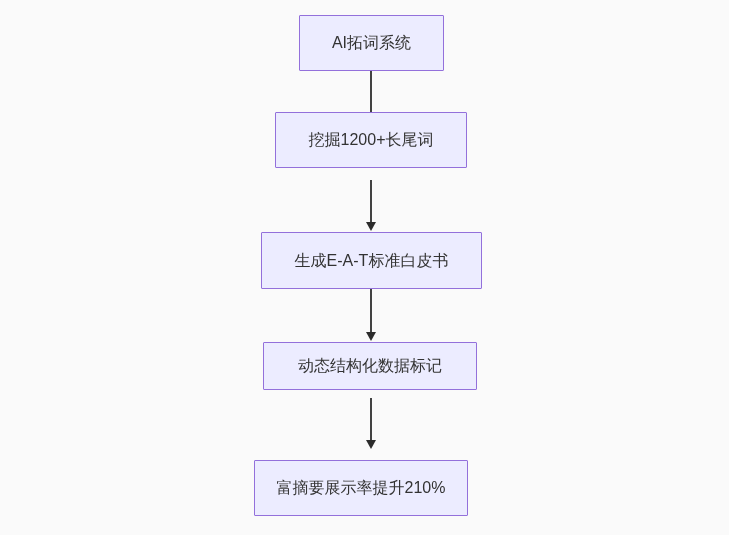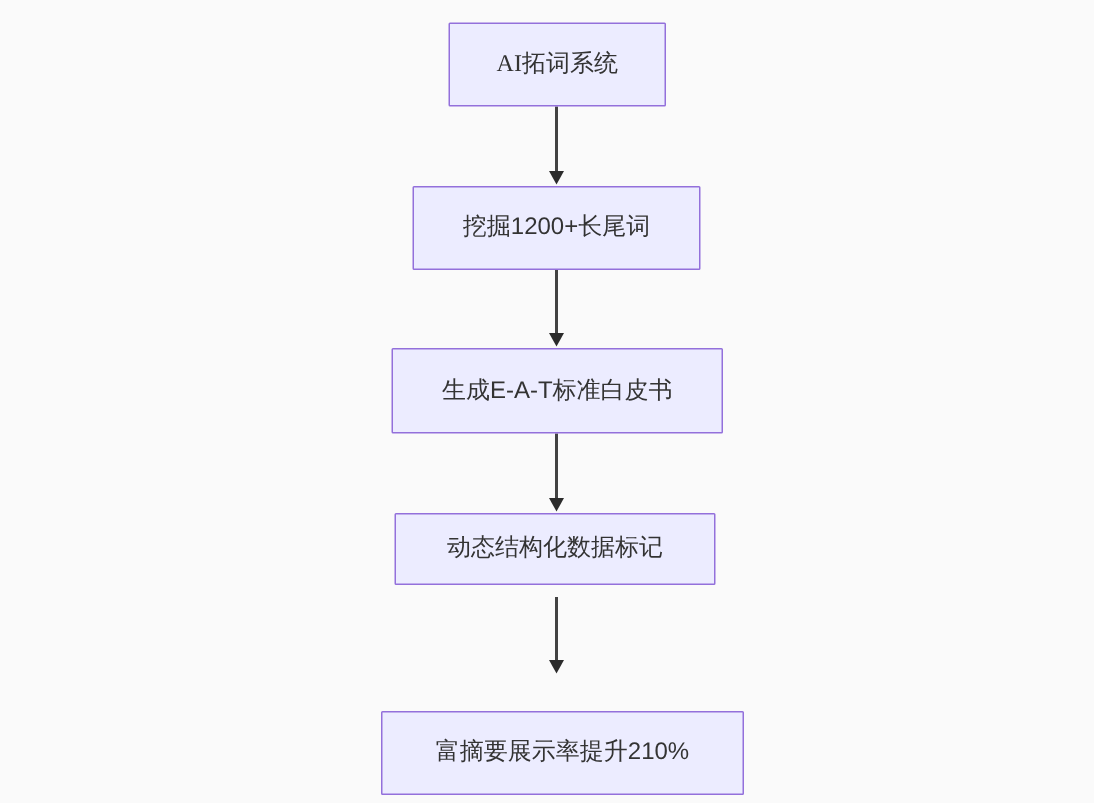--- a/index.html
+++ b/index.html
@@ -26,25 +26,25 @@
     border: 1px solid #9370db;
     border-radius: 1px;
     display: flex;
     align-items: center;
     justify-content: center;
     color: #333333;
     font-size: 16px;
     line-height: 1.2;
     white-space: nowrap;
   }
-  .node-1 { left: 299px; top: 15px;  width: 145px; height: 56px; font-family: Liberation Serif, serif; }
-  .node-2 { left: 275px; top: 124px; width: 192px; height: 56px; }
+  .node-1 { left: 299px; top: 15px;  width: 145px; height: 56px; }
+  .node-2 { left: 275px; top: 112px; width: 192px; height: 56px; }
   .node-3 { left: 261px; top: 232px; width: 221px; height: 57px; }
   .node-4 { left: 263px; top: 342px; width: 214px; height: 48px; }
-  .node-5 { left: 254px; top: 474px; width: 242px; height: 56px; }
+  .node-5 { left: 254px; top: 460px; width: 214px; height: 56px; }
   .edges-layer {
     position: absolute;
     left: 0;
     top: 0;
     width: 729px;
     height: 535px;
     pointer-events: none;
   }
 </style>
 </head>

